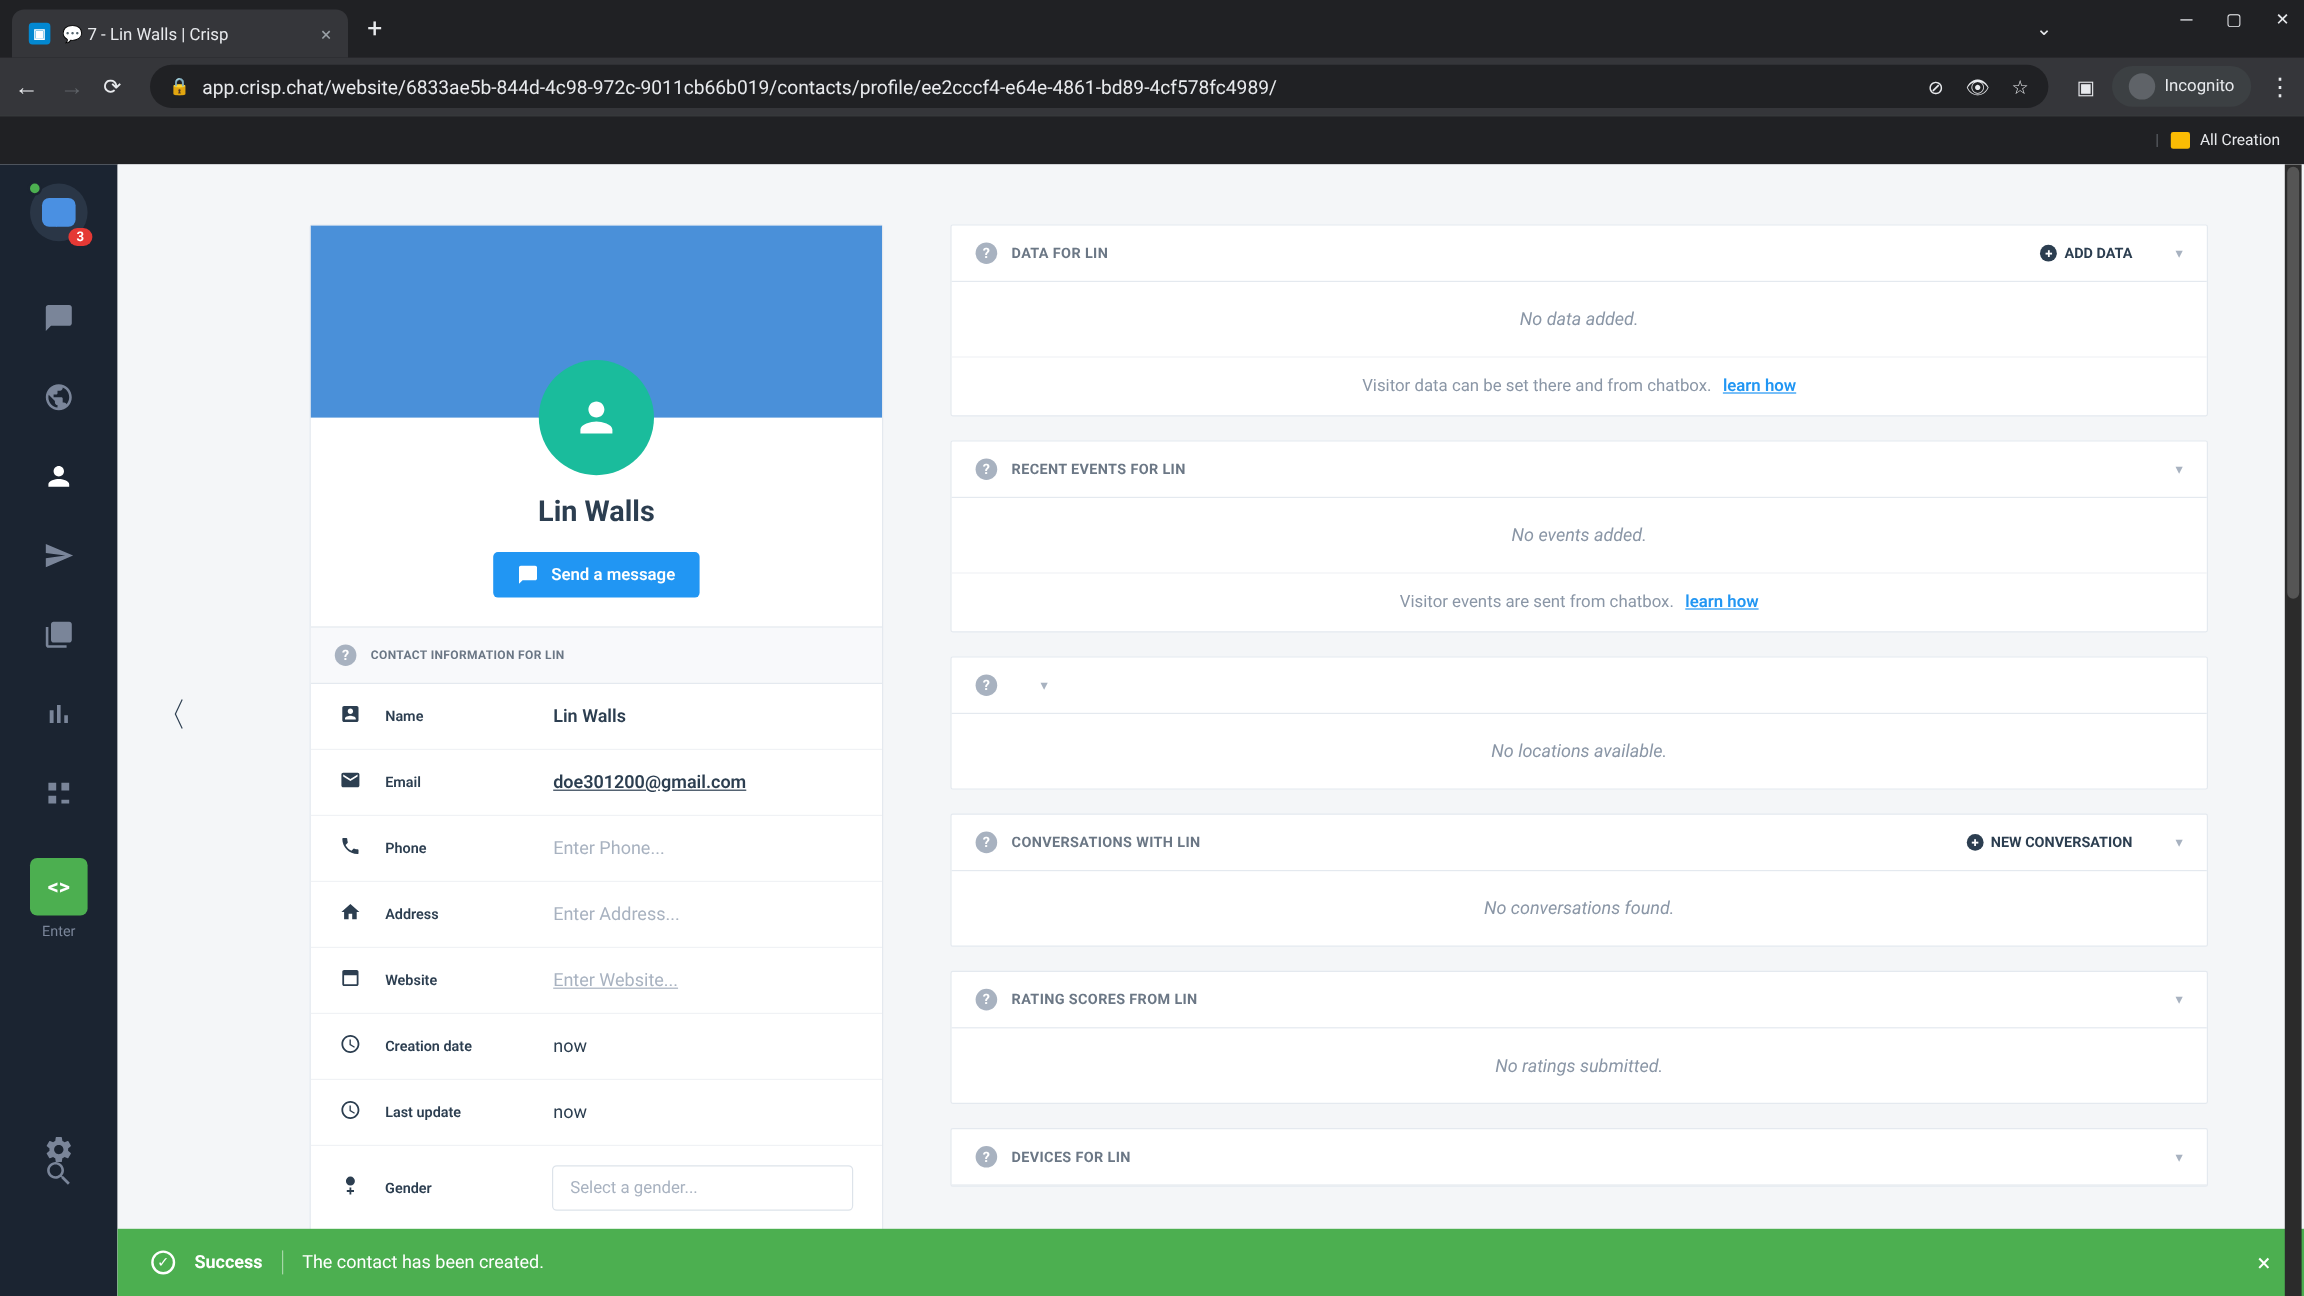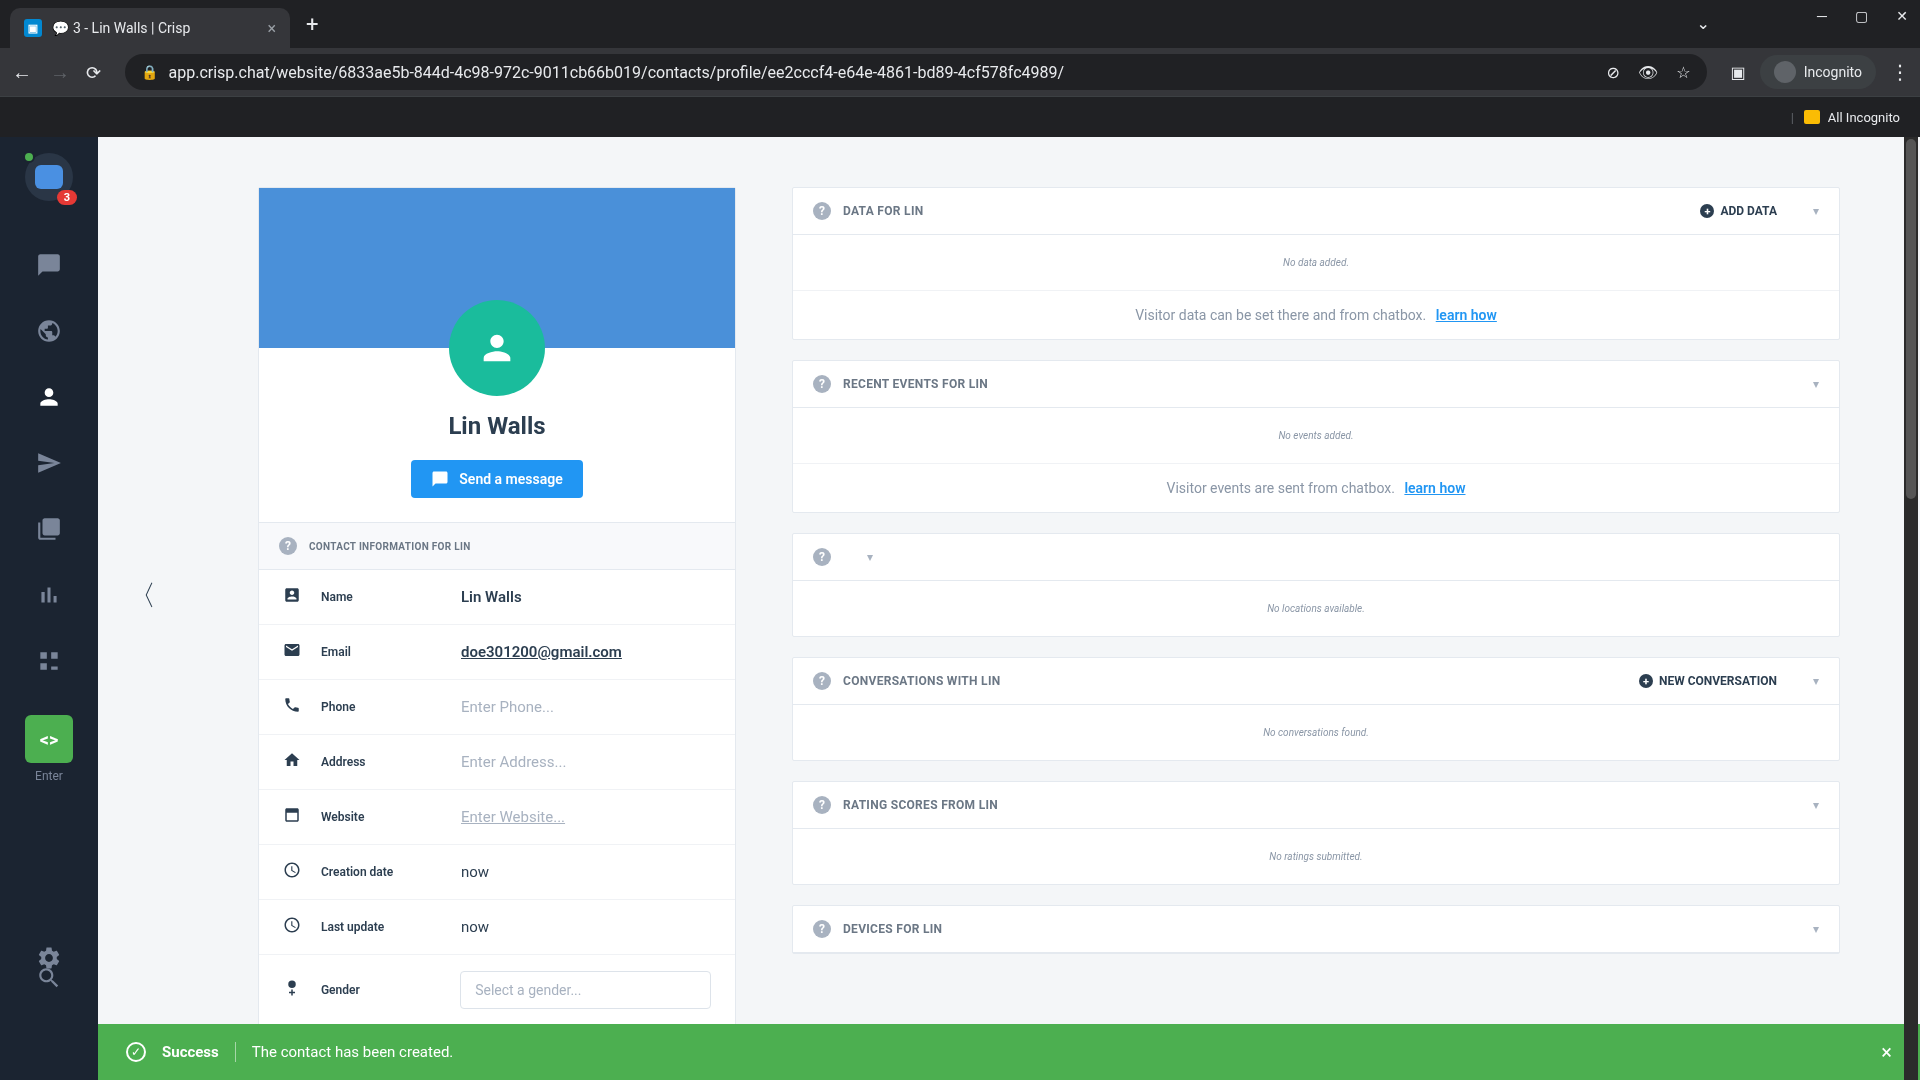--- a/index.html
+++ b/index.html
@@ -81,21 +81,21 @@
 .gender-select { border: 1px solid #dde3ea; border-radius: 4px; padding: 10px 14px; color: #a8b2c0; font-size: 14px; width: 252px; }
 
 .right-col { flex: 1; display: flex; flex-direction: column; gap: 20px; }
 .panel { background: #fff; border: 1px solid #e4e9ef; border-radius: 2px; }
 .panel-header { padding: 14px 20px; display: flex; align-items: center; gap: 12px; border-bottom: 1px solid #e4e9ef; }
 .panel-title { font-size: 12px; font-weight: 700; color: #6b7785; letter-spacing: 0.3px; flex: 1; }
 .panel-action { font-size: 12px; font-weight: 700; color: #2c3e50; display: flex; align-items: center; gap: 6px; cursor: pointer; }
 .plus-circle { width: 14px; height: 14px; background: #2c3e50; border-radius: 50%; color: #fff; font-size: 11px; display: flex; align-items: center; justify-content: center; }
 .collapse-arrow { color: #a8b2c0; font-size: 12px; margin-left: 24px; cursor: pointer; }
 .panel-body { padding: 22px; text-align: center; }
-.empty-text { font-style: italic; color: #8a96a6; font-size: 10px; }
+.empty-text { font-style: italic; color: #8a96a6; font-size: 15px; }
 .panel-footer { padding: 16px; text-align: center; font-size: 14px; color: #8a96a6; border-top: 1px solid #f0f2f5; }
 .panel-footer a { color: #2196f3; font-weight: 600; text-decoration: underline; margin-left: 6px; }
 
 
 .toast { position: absolute; left: 98px; right: 0; bottom: 0; background: #4caf50; color: #fff; padding: 16px 28px; display: flex; align-items: center; gap: 16px; }
 .toast-check { width: 20px; height: 20px; border: 2px solid #fff; border-radius: 50%; display: flex; align-items: center; justify-content: center; font-size: 12px; }
 .toast-title { font-weight: 700; font-size: 15px; }
 .toast-divider { width: 1px; height: 20px; background: rgba(255,255,255,0.5); }
 .toast-msg { font-size: 15px; }
 .toast-close { margin-left: auto; font-size: 20px; cursor: pointer; }
@@ -103,21 +103,21 @@
 .scrollbar { position: absolute; right: 2px; top: 137px; width: 14px; bottom: 0; background: #2b2b2b; }
 .scrollbar-thumb { position: absolute; left: 2px; right: 2px; top: 2px; height: 360px; background: #555; border-radius: 5px; }
 </style>
 </head>
 <body>
 
 <div class="browser-top">
   <div class="tab-bar">
     <div class="tab">
       <div class="tab-favicon">▣</div>
-      <div class="tab-title">💬 3 - Lin Walls | Crisp</div>
+      <div class="tab-title">💬 7 - Lin Walls | Crisp</div>
       <div class="tab-close">×</div>
     </div>
     <div class="new-tab">+</div>
     <div class="win-chevron">⌄</div>
     <div class="window-controls">
       <span>─</span>
       <span>▢</span>
       <span>✕</span>
     </div>
   </div>
@@ -139,21 +139,21 @@
       <div class="incognito-badge">
         <div class="incognito-icon"></div>
         <span>Incognito</span>
       </div>
       <span class="menu-dots">⋮</span>
     </div>
   </div>
   <div class="bookmarks-bar">
     <span>|</span>
     <div class="bk-folder"></div>
-    <span>All Incognito</span>
+    <span>All Creation</span>
   </div>
 </div>
 
 <div class="app">
   <div class="sidebar">
     <div class="logo">
       <div class="logo-inner"></div>
       <div class="logo-dot"></div>
       <div class="logo-badge">3</div>
     </div>

